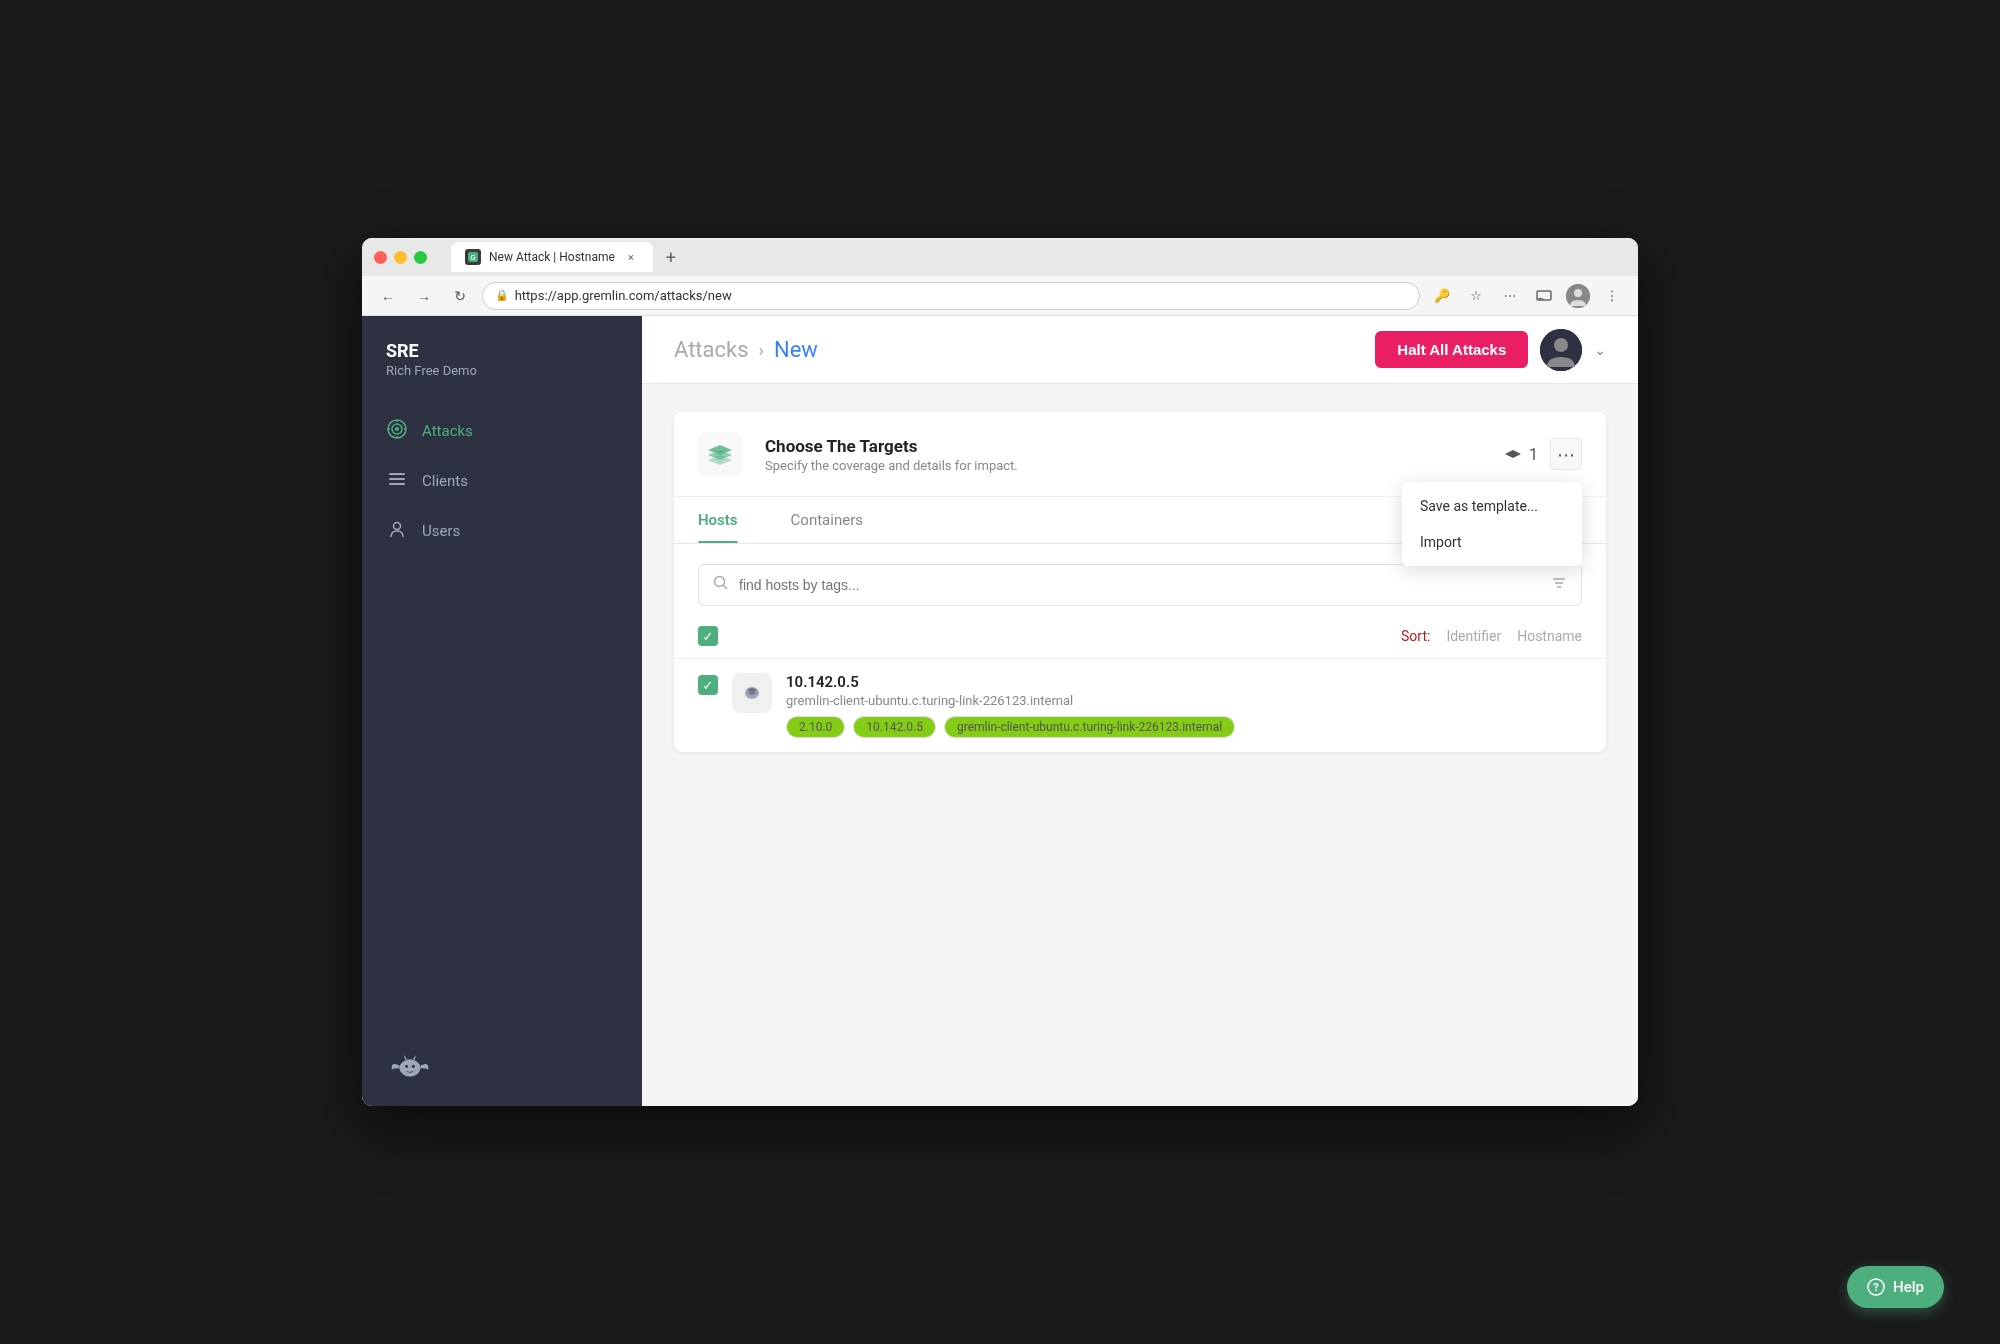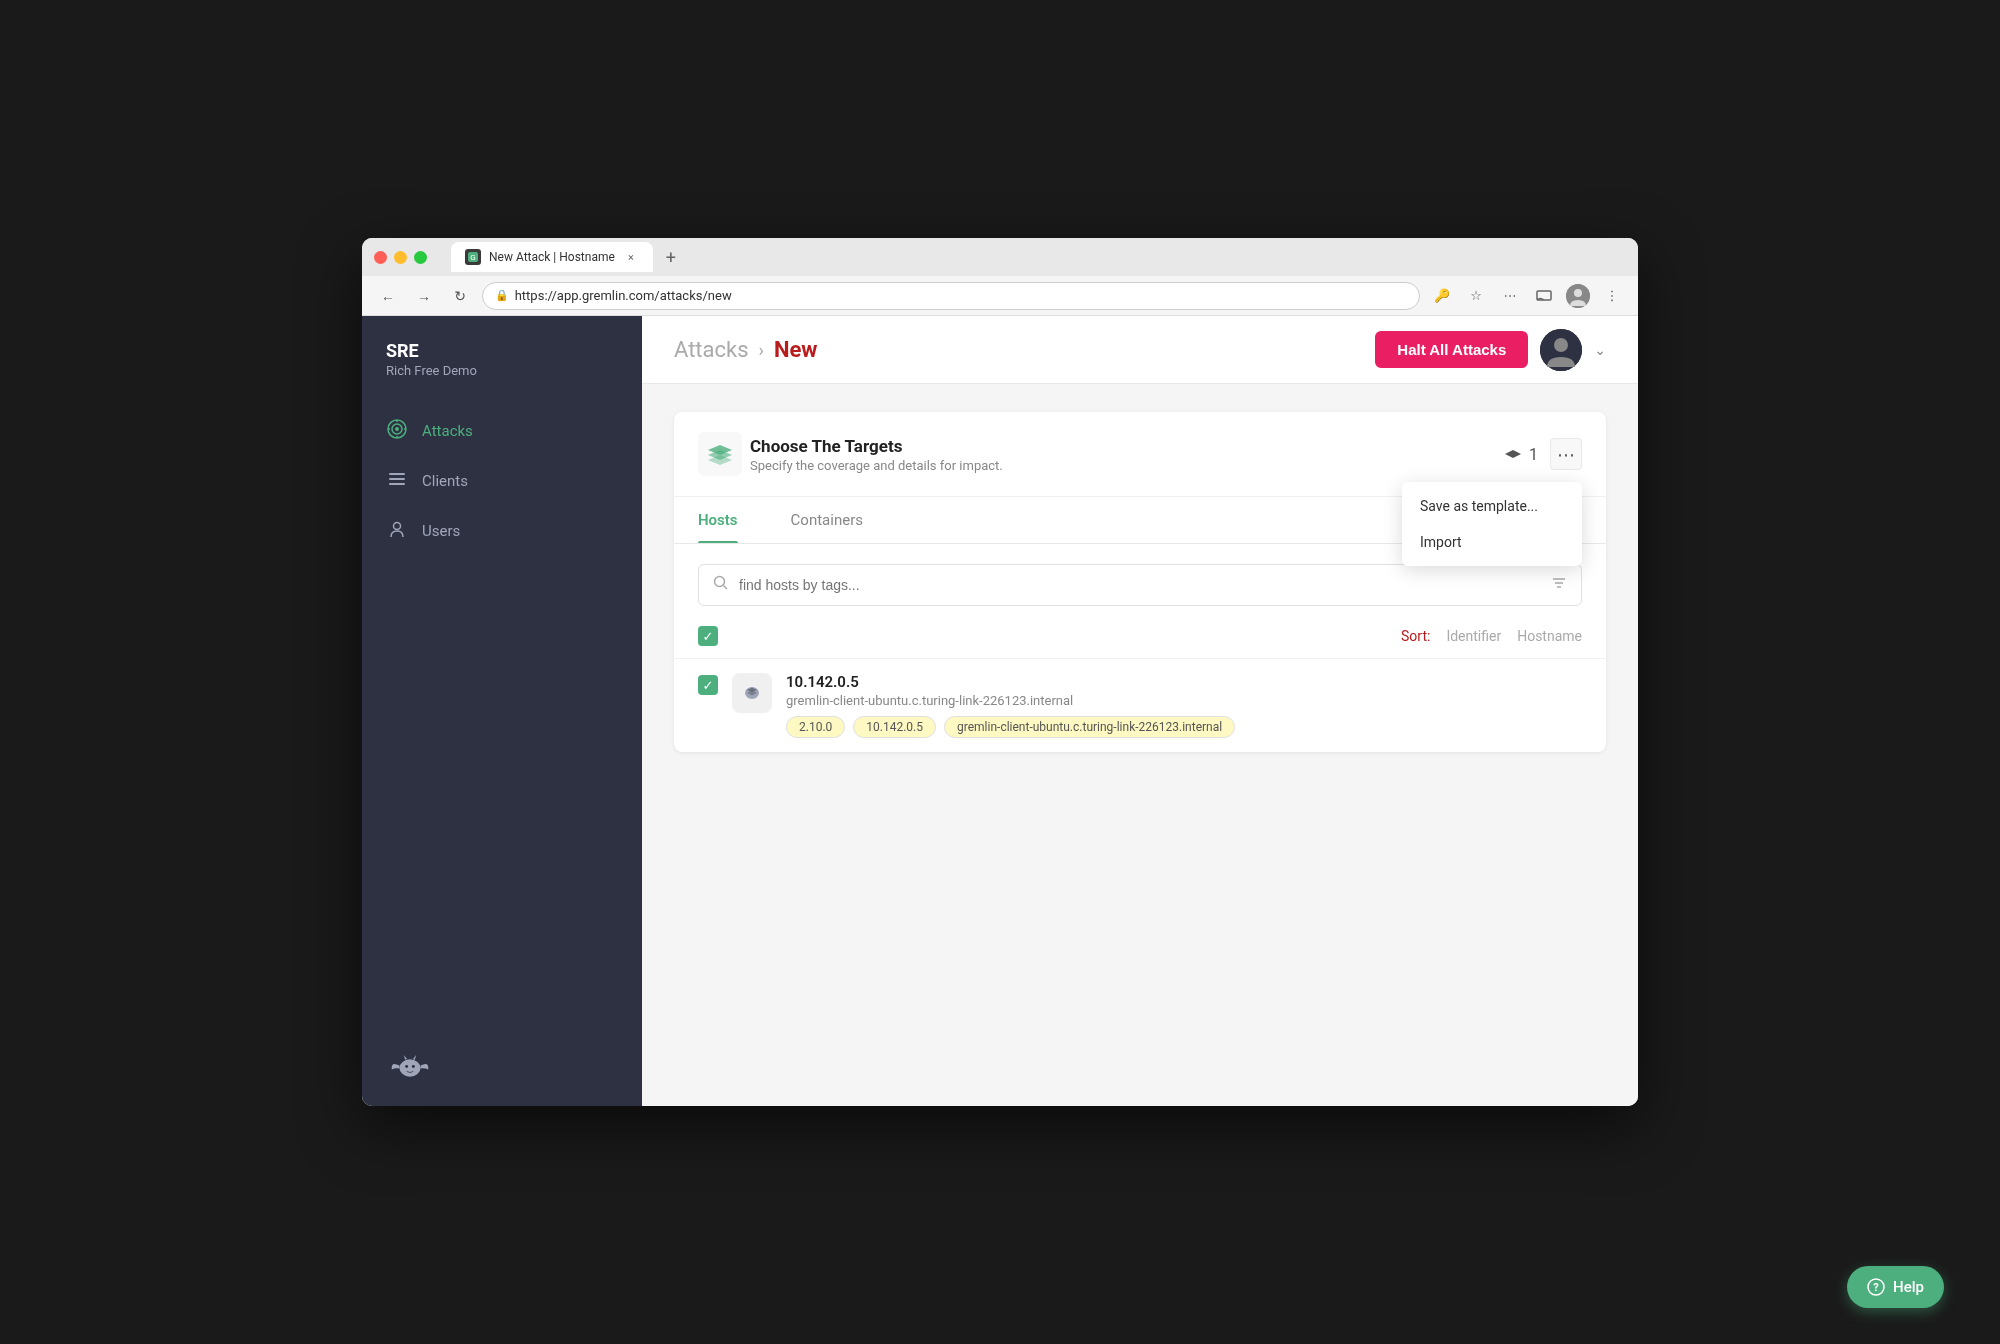--- a/index.html
+++ b/index.html
@@ -271,22 +271,22 @@
       color: #aaa;
       font-weight: 400;
     }
 
     .breadcrumb-sep {
       color: #aaa;
       font-size: 18px;
     }
 
     .breadcrumb-current {
-      color: #b91c1c;
-      font-weight: 700;
+      color: #3b82f6;
+      font-weight: 400;
     }
 
     .halt-btn {
       background: #e91e63;
       color: #fff;
       border: none;
       border-radius: 6px;
       padding: 10px 22px;
       font-size: 15px;
       font-weight: 600;
@@ -336,21 +336,21 @@
       display: flex;
       align-items: center;
       justify-content: space-between;
       padding: 20px 24px;
       border-bottom: 1px solid #f0f0f0;
     }
 
     .card-header-left {
       display: flex;
       align-items: center;
-      gap: 8px;
+      gap: 23px;
     }
 
     .target-icon {
       width: 44px;
       height: 44px;
       display: flex;
       align-items: center;
       justify-content: center;
     }
 
@@ -570,21 +570,21 @@
     }
 
     .host-tags {
       display: flex;
       gap: 8px;
       margin-top: 8px;
       flex-wrap: wrap;
     }
 
     .host-tag {
-      background: #fef9c3;
+      background: #84cc16;
       border-radius: 20px;
       padding: 3px 12px;
       font-size: 12px;
       color: #555;
       border: 1px solid #e0e0e0;
     }
 
     
     .help-btn {
       position: fixed;

